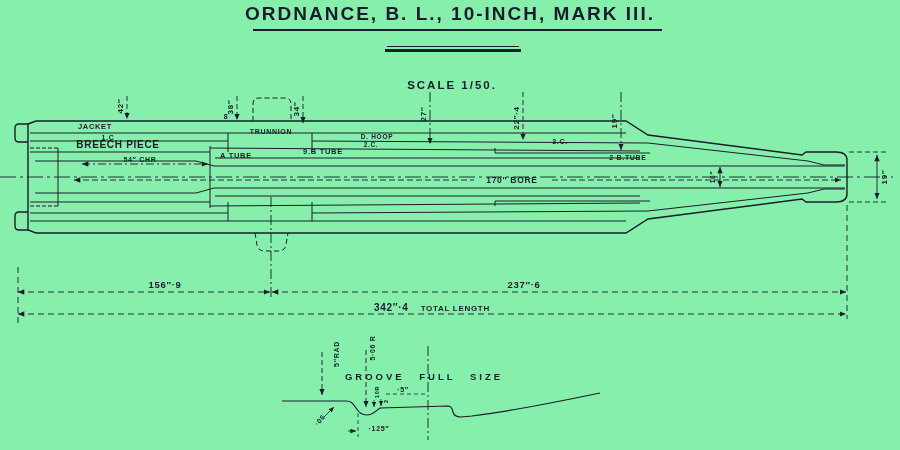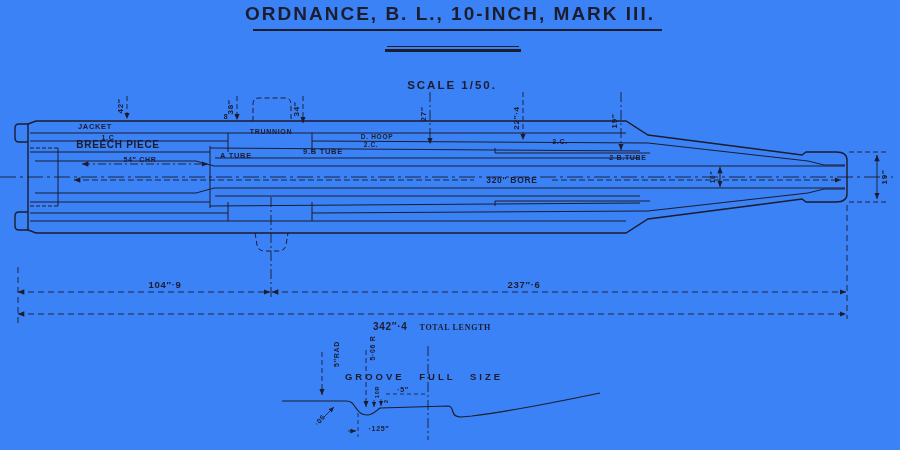--- a/index.html
+++ b/index.html
@@ -1,27 +1,27 @@
 <!DOCTYPE html>
 <html><head>
 <meta charset="utf-8">
 <style>
   html,body{margin:0;padding:0;background:#fff;}
-  #sheet{position:relative;width:900px;height:450px;background:#3b82f6;overflow:hidden;
+  #sheet{position:relative;width:900px;height:450px;background:#86efac;overflow:hidden;
          font-family:"Liberation Sans", sans-serif;color:#1c1c2c;}
   .ttl{position:absolute;left:450px;top:3px;transform:translateX(-50%);white-space:nowrap;
        font-size:19px;font-weight:bold;letter-spacing:2px;}
   .scl{position:absolute;left:452px;top:31px;transform:translateX(-50%);white-space:nowrap;
        font-size:11.5px;font-weight:bold;letter-spacing:2px;margin-top:48px;}
   .rule{position:absolute;background:#1c1c2c;}
   .lbl{position:absolute;transform:translate(-50%,-50%);white-space:nowrap;
        font-weight:bold;letter-spacing:.7px;line-height:1;}
   .rot{transform:translate(-50%,-50%) rotate(-90deg);}
   .rot45{transform:translate(-50%,-50%) rotate(-48deg);}
-  .total{display:flex;align-items:baseline;gap:12px;margin-top:19px;}
+  .total{display:flex;align-items:baseline;gap:12px;}
   svg{position:absolute;left:0;top:0;}
   path,line{vector-effect:non-scaling-stroke;}
 </style>
 </head>
 <body>
 
 <div id="sheet">
 
   <svg width="900" height="450" viewBox="0 0 900 450">
     <defs>
@@ -110,37 +110,37 @@
   <span class="lbl" style="left:108px;top:137px;font-size:7px;">1.C</span>
   <span class="lbl" style="left:118px;top:145px;font-size:10px;">BREECH PIECE</span>
   <span class="lbl" style="left:140px;top:159px;font-size:7px;">54″ CHR</span>
   <span class="lbl" style="left:236px;top:156px;font-size:7.5px;">A TUBE</span>
   <span class="lbl" style="left:271px;top:131px;font-size:7px;">TRUNNION</span>
   <span class="lbl" style="left:323px;top:152px;font-size:7.5px;">9.B TUBE</span>
   <span class="lbl" style="left:377px;top:137px;font-size:6.5px;">D. HOOP</span>
   <span class="lbl" style="left:371px;top:145px;font-size:6.5px;">2.C.</span>
   <span class="lbl" style="left:560px;top:141px;font-size:7px;">3.C.</span>
   <span class="lbl" style="left:628px;top:157px;font-size:7px;">2 B.TUBE</span>
-  <span class="lbl" style="left:512px;top:180px;font-size:8.5px;">320″ BORE</span>
+  <span class="lbl" style="left:512px;top:180px;font-size:8.5px;">170″ BORE</span>
   <span class="lbl rot" style="left:713px;top:177px;font-size:6.5px;">10″</span>
 
   <span class="lbl rot" style="left:121px;top:106px;font-size:8px;">42″</span>
   <span class="lbl" style="left:226px;top:116px;font-size:7px;">8</span>
   <span class="lbl rot" style="left:231px;top:107px;font-size:8px;">38″</span>
   <span class="lbl rot" style="left:297px;top:109px;font-size:8px;">34″</span>
   <span class="lbl rot" style="left:424px;top:114px;font-size:8px;">27″</span>
   <span class="lbl rot" style="left:517px;top:118px;font-size:8px;">22″·4</span>
   <span class="lbl rot" style="left:615px;top:121px;font-size:8px;">19″</span>
   <span class="lbl rot" style="left:885px;top:177px;font-size:8px;">19″</span>
 
-  <span class="lbl" style="left:165px;top:285px;font-size:9.5px;">104″·9</span>
+  <span class="lbl" style="left:165px;top:285px;font-size:9.5px;">156″·9</span>
   <span class="lbl" style="left:524px;top:285px;font-size:9.5px;">237″·6</span>
   <div class="lbl total" style="left:432px;top:308px;">
     <span style="font-size:10px;">342″·4</span>
-    <span style="font-size:8px;font-family:Liberation Serif, serif;">TOTAL LENGTH</span>
+    <span style="font-size:8px;">TOTAL LENGTH</span>
   </div>
 
   <span class="lbl" style="left:413px;top:377px;font-size:9.5px;letter-spacing:3px;word-spacing:9px;margin-left:11px;">GROOVE FULL SIZE</span>
   <span class="lbl rot" style="left:336px;top:354px;font-size:7px;">5″RAD</span>
   <span class="lbl rot" style="left:372px;top:348px;font-size:7px;">5·06 R</span>
   <span class="lbl" style="left:403px;top:389px;font-size:7px;">·5″</span>
   <span class="lbl rot" style="left:378px;top:392px;font-size:5.5px;">10R</span>
   <span class="lbl rot" style="left:387px;top:401px;font-size:5.5px;">2</span>
   <span class="lbl rot45" style="left:320px;top:420px;font-size:7px;">·06</span>
   <span class="lbl" style="left:379px;top:428px;font-size:7px;">·125″</span>

